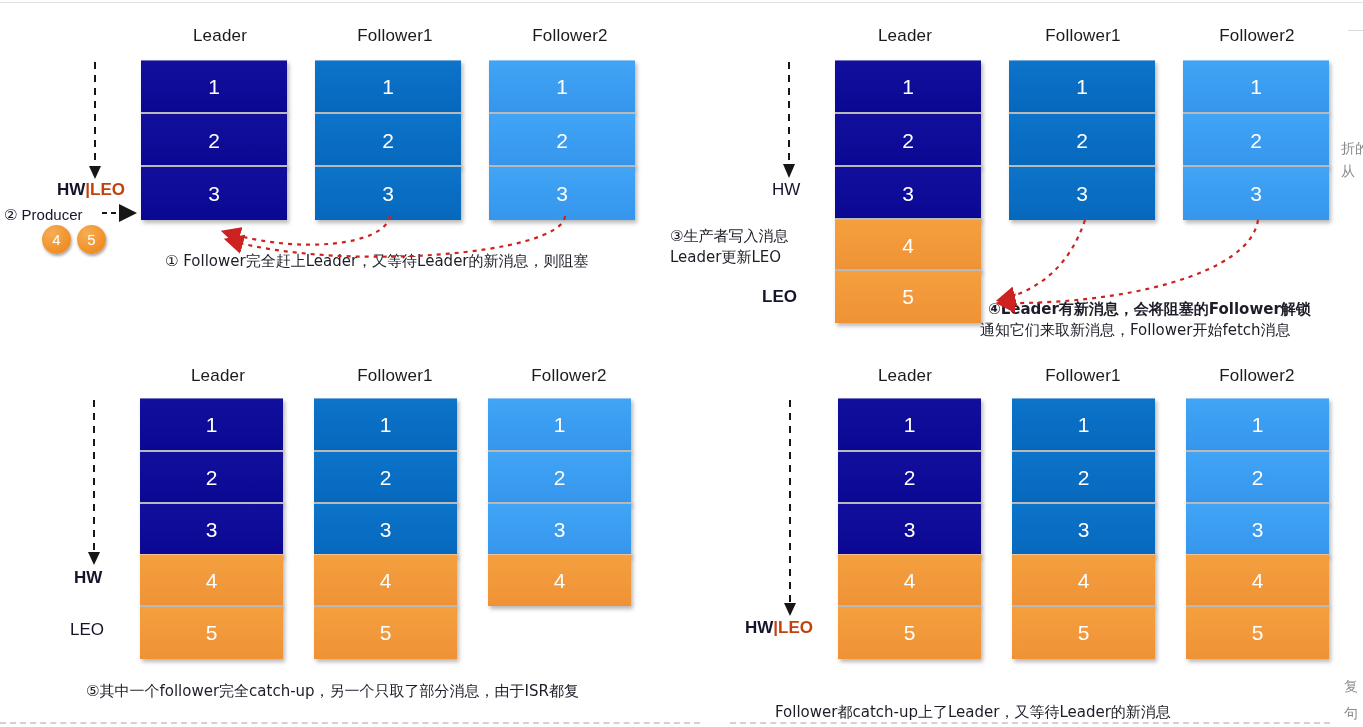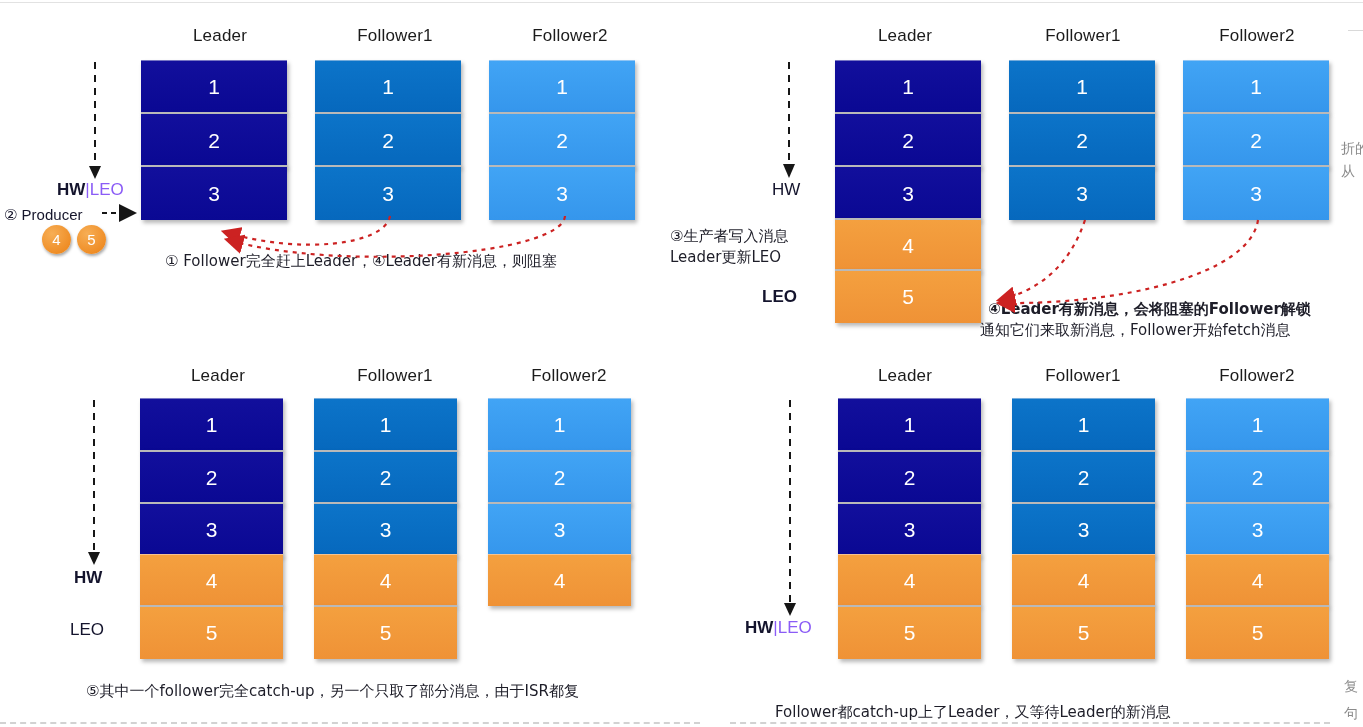--- a/index.html
+++ b/index.html
@@ -35,21 +35,21 @@
   }
   .cell.navy   {background:linear-gradient(180deg,#120f9c 0%,#0a0893 100%);}
   .cell.blue   {background:linear-gradient(180deg,#0c74c9 0%,#0668bd 100%);}
   .cell.lblue  {background:linear-gradient(180deg,#41a4f5 0%,#3596ec 100%);}
   .cell.orange {background:linear-gradient(180deg,#f4a03f 0%,#ef9236 100%);}
   .cell.sep{border-top:2px solid #b9b9b9;}
 
   
   .marker{font-size:17px;color:#14142d;white-space:nowrap;}
   .marker.bold{font-weight:bold;}
-  .marker .soft{font-weight:normal;color:#8b5cf6;text-align:center;}
+  .marker .soft{font-weight:bold;color:#c2410c;text-align:center;}
 
   
   .caption{
     font-size:15px;color:#1d1d28;line-height:21px;white-space:nowrap;
   }
   .caption.cjk{font-family:"DejaVu Sans","Liberation Sans",sans-serif;}
 
   
   .producer{font-size:15px;color:#15152b;white-space:nowrap;}
 
@@ -125,21 +125,21 @@
   <div class="abs marker bold" style="left:57px;top:180px;"><span><span>HW</span><span class="soft">|LEO</span></span></div>
 
   <div class="abs producer" style="left:4px;top:206px;"><span>② Producer</span></div>
   <div class="bubble" style="left:42px;top:225px;">
       <span>4</span>
     </div>
   <div class="bubble" style="left:77px;top:225px;">
       <span>5</span>
     </div>
 
-  <div class="abs caption cjk" style="left:165px;top:251px;"><span>① Follower完全赶上Leader，④Leader有新消息，则阻塞</span></div>
+  <div class="abs caption cjk" style="left:165px;top:251px;"><span>① Follower完全赶上Leader，又等待Leader的新消息，则阻塞</span></div>
 
   <div class="abs" style="left:855px;top:26px;width:100px;">
     <div class="col-title">Leader</div>
   </div>
   <div class="abs" style="left:1028px;top:26px;width:110px;">
     <div class="col-title">Follower1</div>
   </div>
   <div class="abs" style="left:1202px;top:26px;width:110px;">
     <div class="col-title">Follower2</div>
   </div>

